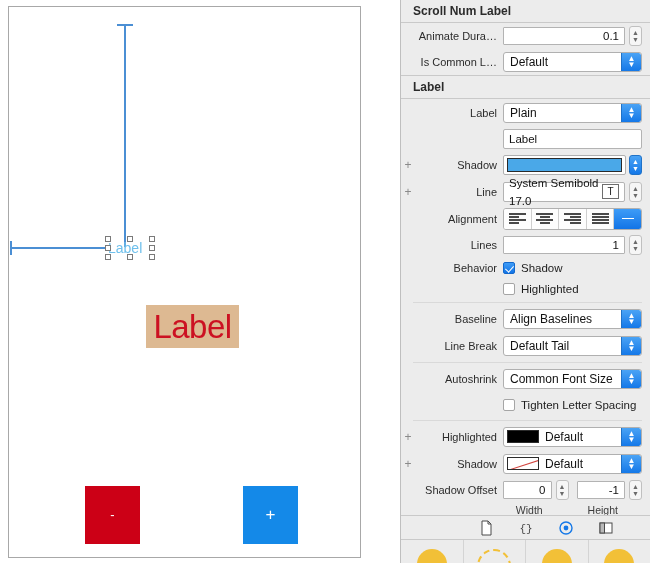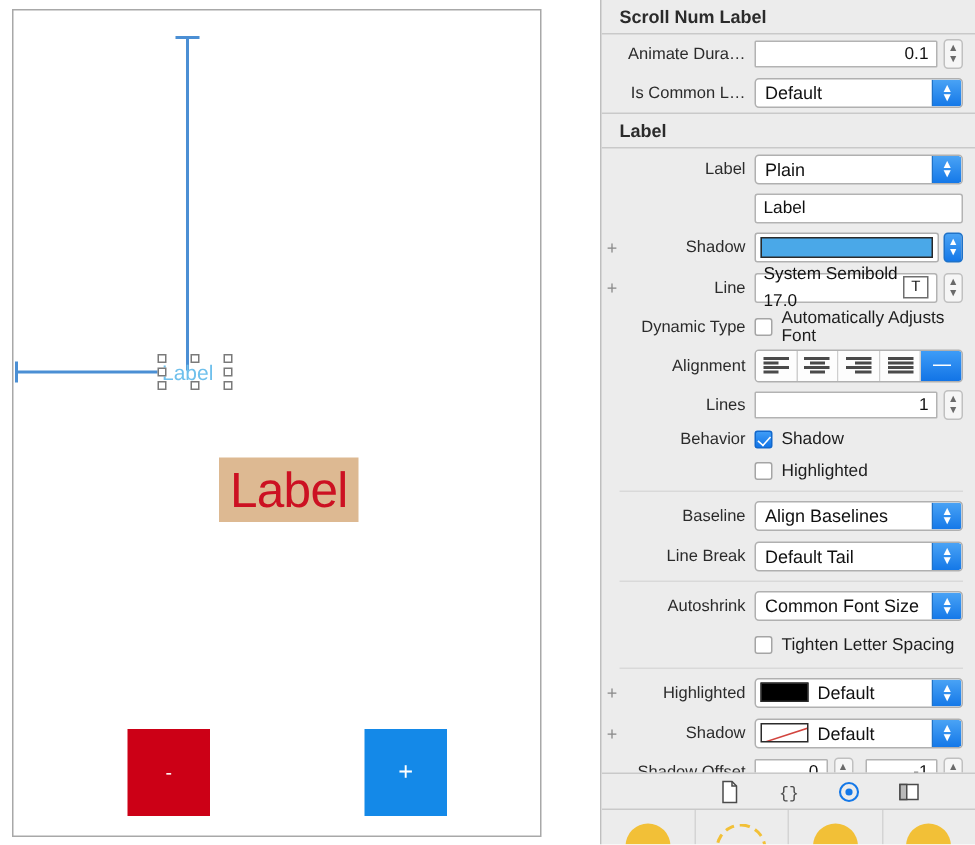--- a/index.html
+++ b/index.html
@@ -342,26 +342,20 @@
       <div class="tf left" style="flex:1;height:20px;border-radius:2px;justify-content:space-between;padding-right:2px;">
         <span>System Semibold 17.0</span>
         <span class="tbtn">T</span>
       </div>
       <div class="stepper">
         <span>▲</span>
         <span>▼</span>
       </div>
     </div>
 
-    <div class="row">
-      <div class="plus-col"></div>
-      <div class="lbl w82">Dynamic Type</div>
-      <div class="cb"></div>
-      <div class="cb-text">Automatically Adjusts Font</div>
-    </div>
 
     <div class="row tall">
       <div class="plus-col"></div>
       <div class="lbl w82">Alignment</div>
       <div class="seg">
         <div class="seg-item">
           <span class="bars left">
               <i></i>
               <i></i>
               <i></i>

